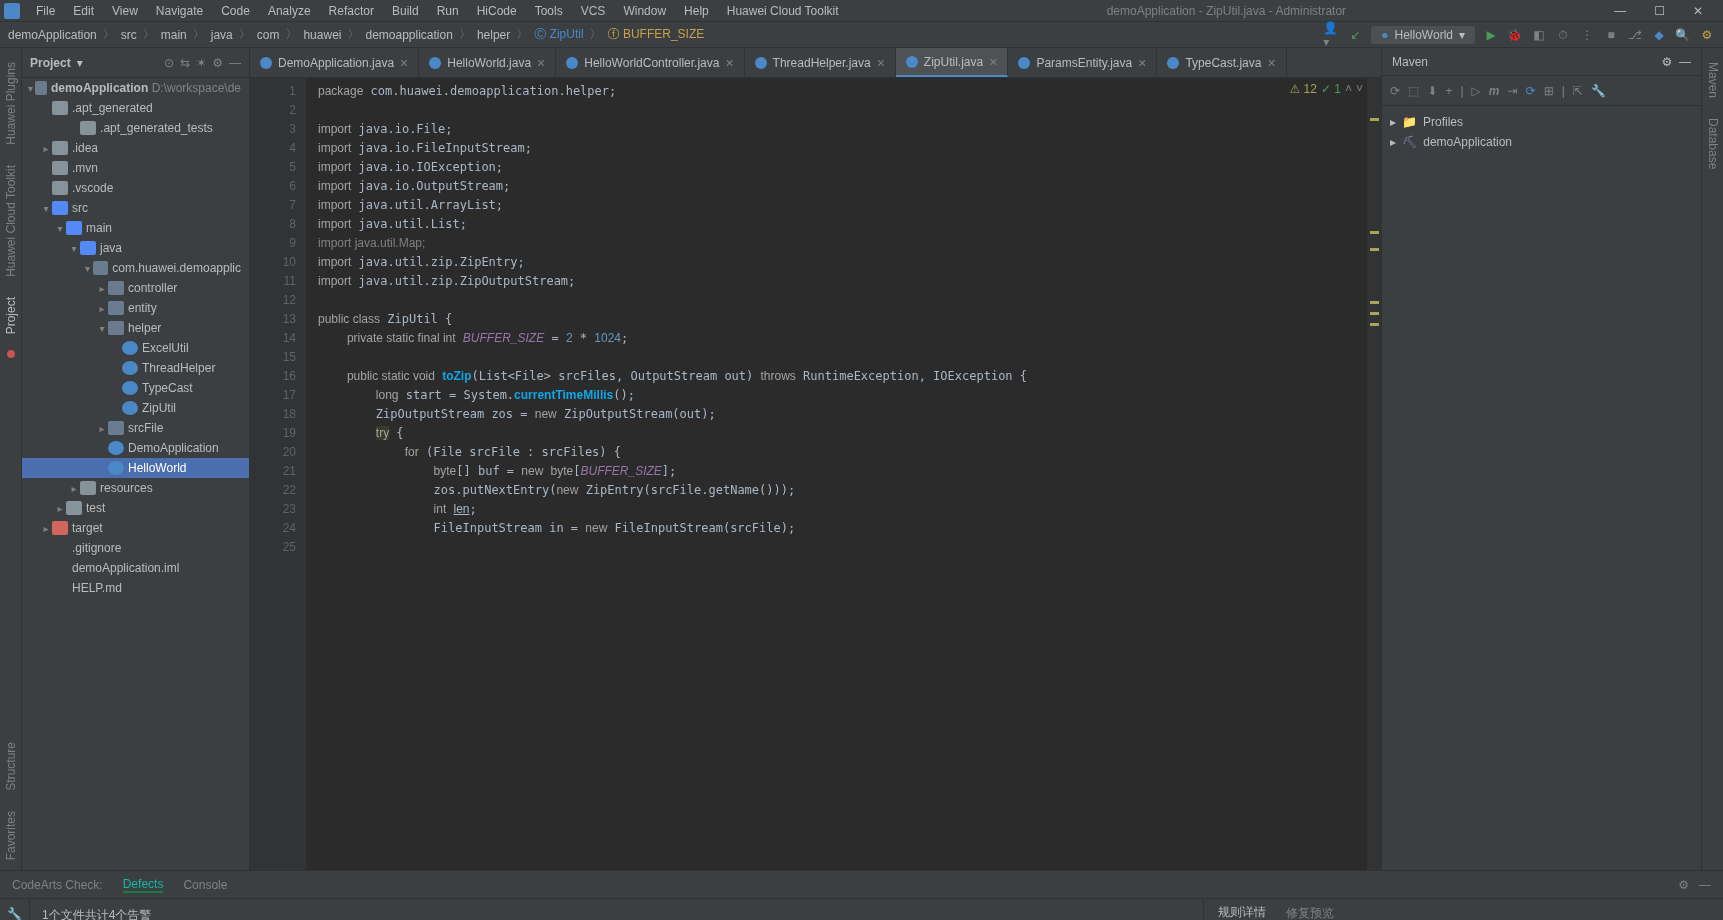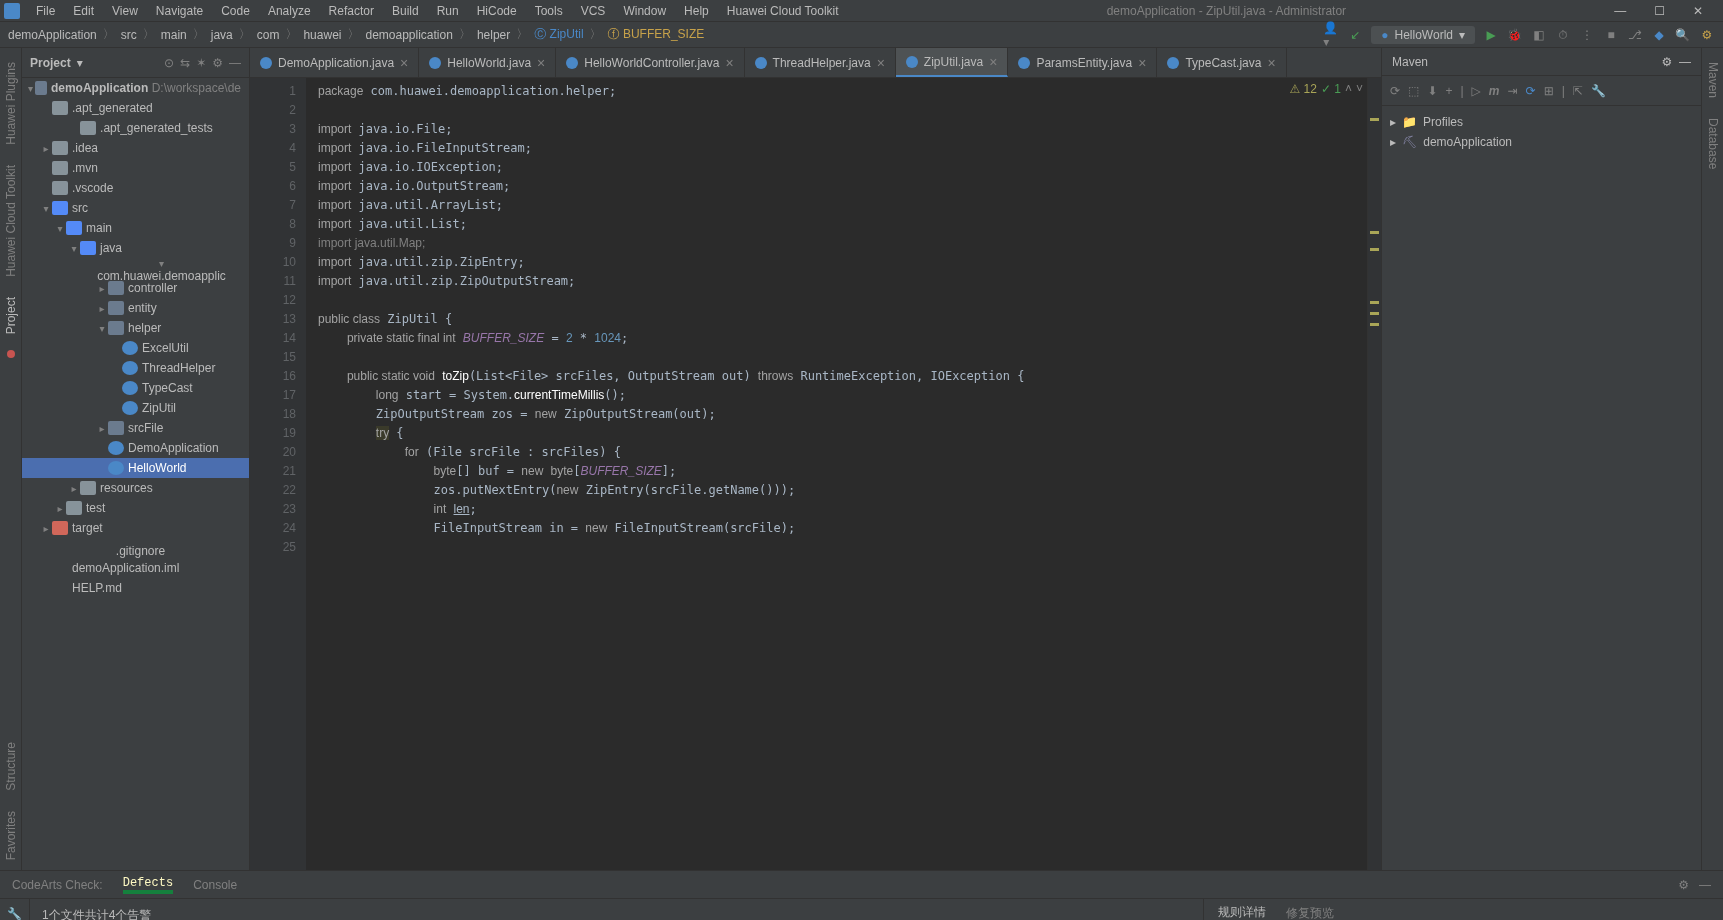--- a/index.html
+++ b/index.html
@@ -40,40 +40,40 @@
 .tabs { height:30px; background:#3c3f41; display:flex; align-items:stretch; border-bottom:1px solid #323232; overflow:hidden; }
 .tab { display:flex; align-items:center; padding:0 10px; gap:6px; border-right:1px solid #323232; cursor:pointer; color:#bbbbbb; }
 .tab.active { background:#4e5254; border-bottom:2px solid #4a88c7; }
 .tab .cicon { width:12px; height:12px; background:#4a88c7; border-radius:50%; }
 .tab .close { color:#808080; font-size:14px; }
 .editorbody { flex:1; display:flex; background:#2b2b2b; overflow:hidden; position:relative; }
 .gutter { width:56px; background:#313335; text-align:right; padding:4px 10px 4px 4px; color:#606366; font-family:Consolas,monospace; line-height:19px; }
 .code { flex:1; padding:4px 0 4px 12px; font-family:Consolas,monospace; line-height:19px; white-space:pre; color:#a9b7c6; overflow:hidden; }
 .code .kw { color:#a3a3a3; }
 .code .num { color:#6897bb; }
-.code .fn { color:#ffffff; }
+.code .fn { color:#0ea5e9;font-weight:bold; }
 .code .field { color:#9876aa; font-style:italic; }
 .code .cm { color:#808080; }
 .codemark { width:14px; background:#313335; border-left:1px solid #323232; }
 .codemark div { height:3px; background:#a9a557; margin:0 2px; }
 .infobar { position:absolute; top:4px; right:18px; display:flex; gap:4px; font-size:11px; color:#808080; align-items:center; }
 .infobar .warn { color:#a9a557; }
 .infobar .ok { color:#499c54; }
 .rightpanel { width:320px; background:#3c3f41; border-left:1px solid #323232; display:flex; flex-direction:column; }
 .rightpanel .title { height:28px; display:flex; align-items:center; padding:0 10px; border-bottom:1px solid #323232; justify-content:space-between; }
 .rightpanel .toolbar { height:30px; display:flex; align-items:center; padding:0 8px; gap:8px; border-bottom:1px solid #323232; color:#808080; }
 .rightpanel .toolbar span { cursor:pointer; }
 .rightpanel .body { padding:6px 8px; }
 .rightpanel .body .row { display:flex; align-items:center; gap:6px; height:20px; }
 .rightgutter { width:22px; background:#3c3f41; border-left:1px solid #323232; display:flex; flex-direction:column; align-items:center; padding-top:4px; }
 .rightgutter .vtab { writing-mode:vertical-rl; padding:10px 2px; color:#808080; cursor:pointer; }
 .bottompanel { height:268px; background:#3c3f41; border-top:1px solid #323232; display:flex; flex-direction:column; }
 .bottompanel .tabs2 { height:28px; display:flex; align-items:center; padding:0 12px; gap:20px; border-bottom:1px solid #323232; }
 .bottompanel .tabs2 span { cursor:pointer; color:#808080; }
-.bottompanel .tabs2 span.sel { color:#fef9c3; border-bottom:4px solid #15803d;font-family:Liberation Mono, monospace; }
+.bottompanel .tabs2 span.sel { color:#14b8a6; border-bottom:2px solid #15803d; }
 .bottompanel .tabs2 .r { margin-left:auto; display:flex; gap:10px; }
 .bottompanel .content { flex:1; display:flex; }
 .bottompanel .lefttools { width:30px; border-right:1px solid #323232; display:flex; flex-direction:column; align-items:center; gap:10px; padding-top:8px; color:#808080; }
 .bottompanel .defects { flex:1; padding:8px 12px; overflow:auto; color:#bbbbbb; }
 .bottompanel .detail { width:520px; border-left:1px solid #323232; display:flex; flex-direction:column; }
 .bottompanel .detail .dtabs { height:28px; display:flex; align-items:center; padding:0 14px; gap:20px; }
 .bottompanel .detail .dtabs span { color:#808080; cursor:pointer; }
 .bottompanel .detail .dtabs span.sel { color:#bbbbbb; border-bottom:2px solid #4a88c7; }
 </style>
 </head>
@@ -206,21 +206,21 @@
           <div class="node" style="padding-left: 32px;">
             <span class="arrow open"></span>
             <span class="fico folder src"></span>
             <span>main</span>
           </div>
           <div class="node" style="padding-left: 46px;">
             <span class="arrow open"></span>
             <span class="fico folder src"></span>
             <span>java</span>
           </div>
-          <div class="node" style="padding-left: 60px; flex-direction: column;">
+          <div class="node" style="padding-left: 60px;">
             <span class="arrow open"></span>
             <span class="fico pkg"></span>
             <span>com.huawei.demoapplic</span>
           </div>
           <div class="node" style="padding-left: 74px;">
             <span class="arrow closed"></span>
             <span class="fico pkg"></span>
             <span>controller</span>
           </div>
           <div class="node" style="padding-left: 74px;">
@@ -276,21 +276,21 @@
           <div class="node" style="padding-left: 32px;">
             <span class="arrow closed"></span>
             <span class="fico folder"></span>
             <span>test</span>
           </div>
           <div class="node" style="padding-left: 18px;">
             <span class="arrow closed"></span>
             <span class="fico folder ex"></span>
             <span>target</span>
           </div>
-          <div class="node" style="padding-left: 18px; flex-direction: column;">
+          <div class="node" style="padding-left: 18px;">
             <span class="arrow "></span>
             <span class="fico file"></span>
             <span>.gitignore</span>
           </div>
           <div class="node" style="padding-left: 18px;">
             <span class="arrow "></span>
             <span class="fico file"></span>
             <span>demoApplication.iml</span>
           </div>
           <div class="node" style="padding-left: 18px;">

